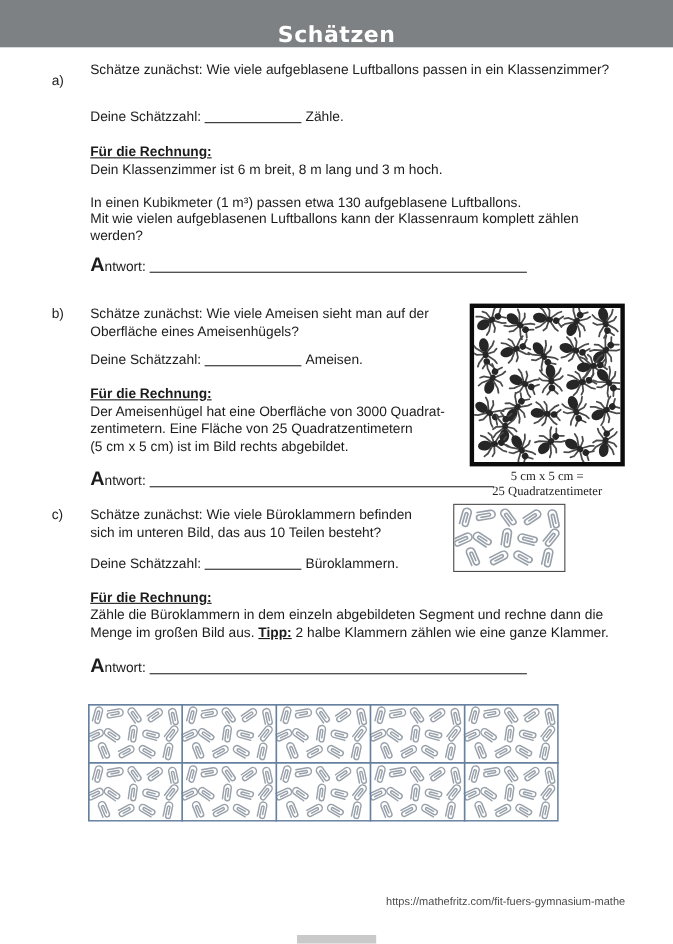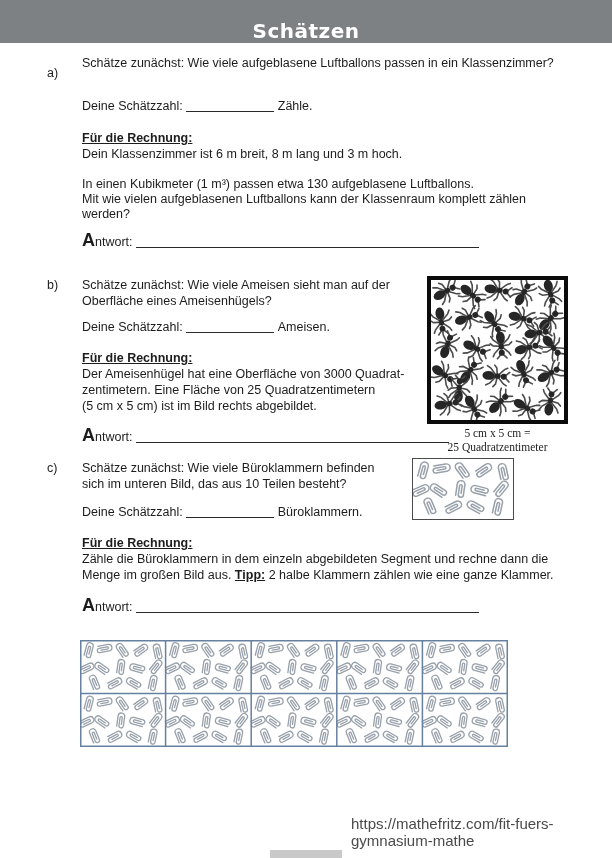--- a/index.html
+++ b/index.html
@@ -16,21 +16,21 @@
   .heading{font-weight:bold;text-decoration:underline;}
   .blank{display:inline-block;border-bottom:1px solid #2a2a2a;height:11px;
     vertical-align:-2px;margin:0 4px 0 3px;}
   .big-a{font-size:18px;font-weight:bold;}
   .caption{font-family:"Liberation Serif",serif;font-size:11.5px;line-height:14px;
     text-align:center;color:#222222;}
   .ant-box{border:4px solid #0b0b0b;background:#ffffff;box-sizing:border-box;}
   .pc-single{border:1px solid #4a4a4a;background:#ffffff;box-sizing:content-box;line-height:0;}
   .pc-grid{line-height:0;}
   .footer-box{background:#c9c9c9;display:flex;align-items:center;justify-content:center;}
-  .footer-url{font-size:15px;color:#4a4a4a;}
+  .footer-url{font-size:10px;color:#4a4a4a;}
   svg{display:block;}
 </style>
 </head>
 <body>
 
 <svg width="0" height="0" style="position:absolute" aria-hidden="true">
   <defs>
     <g id="pclip">
       <path d="M3.4,16 V5.6 a3.3,3.3 0 0 1 6.6,0 V15 a2.2,2.2 0 0 1 -4.4,0 V7 a1.1,1.1 0 0 1 2.2,0 v6.6" fill="none" stroke="#98a0aa" stroke-width="1.3" stroke-linecap="round"></path>
     </g>

